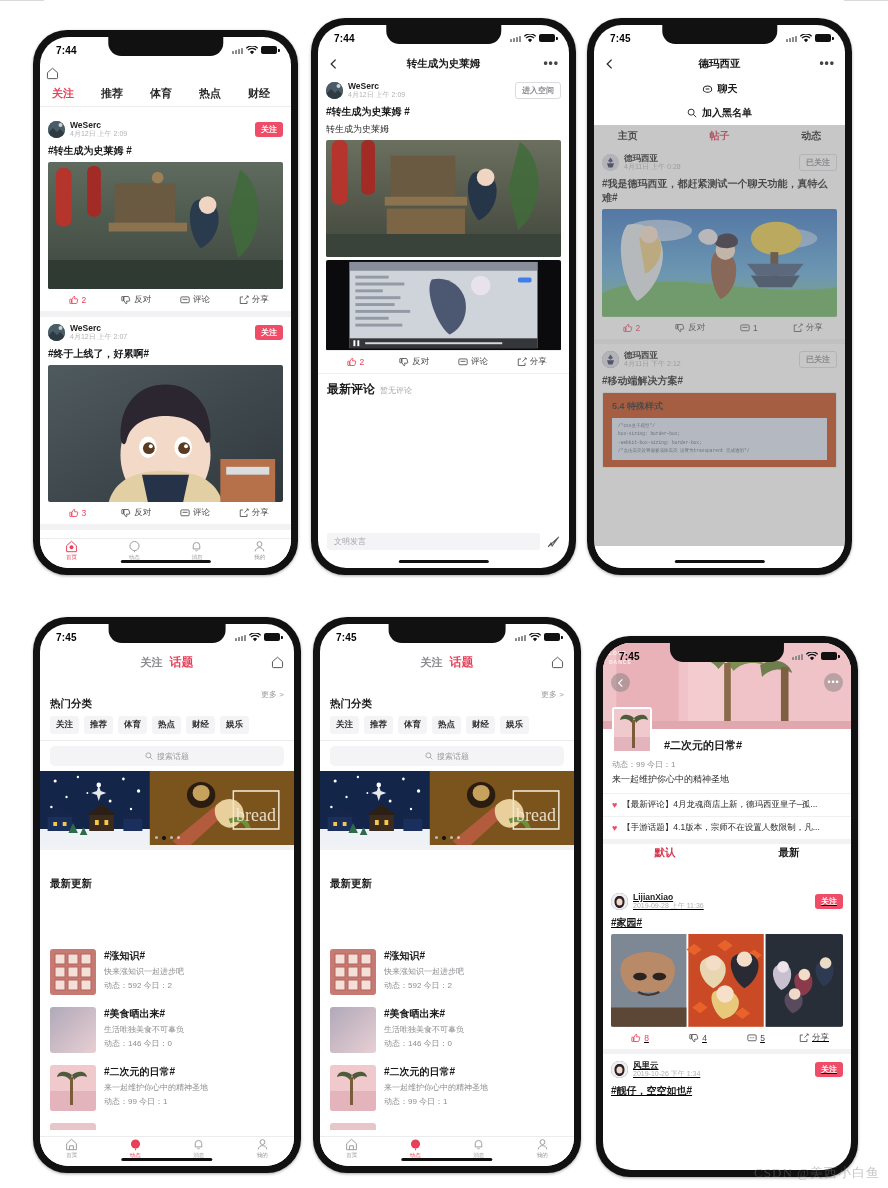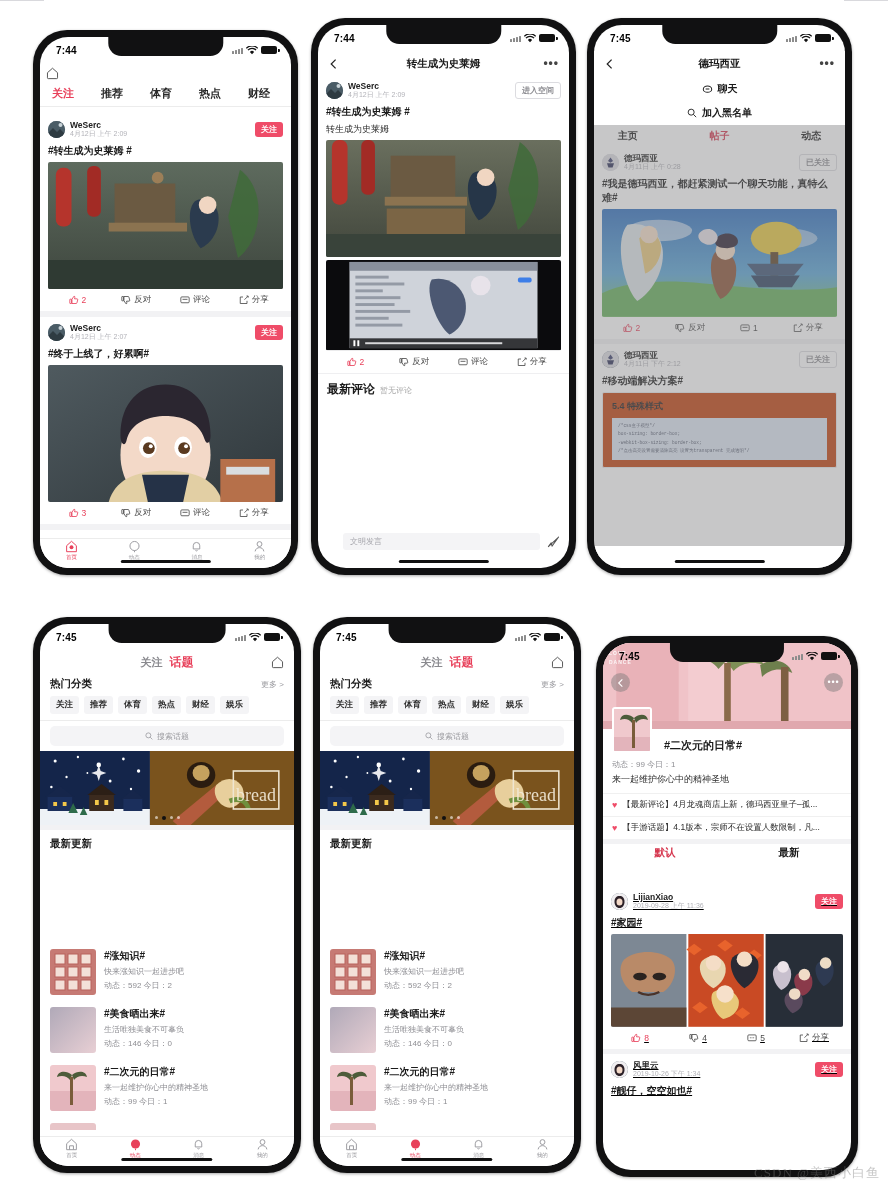--- a/index.html
+++ b/index.html
@@ -118,37 +118,37 @@
   }
   .navbar .nv-title { position:absolute; left:0; right:0; text-align:center; pointer-events:none;}
   .dots { margin-left:auto; font-size:12px; color:#444; letter-spacing:1px; line-height:.6 }
 
   
   .tp-head { display:flex; align-items:center; justify-content:center; gap:7px;
     height:24px; font-size:11px; }
   .tp-head .t { color:#8a8a8f; font-weight:600;}
   .tp-head .t.on { color:#e8405a; font-weight:700; font-size:12px;}
   .sec-title { display:flex; align-items:center; padding:3px 10px 3px 10px; }
-  .sec-title b { font-size:10.5px; color:#1b1b1b; }
+  .sec-title b { font-size:10.5px; color:#1b1b1b;margin-top:20px; }
   .sec-title .more { margin-left:auto; font-size:8px; color:#9a9a9f; }
   .chips { display:flex; gap:5px; padding: 2px 10px 6px 10px; }
   .chip { background:#f4f4f6; border-radius:3px; font-size:8.5px; color:#2c2c2c;
     padding:3px 6px; font-weight:600; }
   .topic-row { display:flex; gap:8px; padding:6px 10px; align-items:flex-start;}
   .topic-thumb { width:46px; height:46px; border-radius:3px; flex:0 0 46px; overflow:hidden;}
   .topic-name { font-size:10px; font-weight:700; color:#1b1b1b; }
   .topic-desc { font-size:8px; color:#8e8e93; margin-top:3px;}
   .topic-meta { font-size:8px; color:#8e8e93; margin-top:3px;}
 
   
   .cm-title { padding:7px 9px; display:flex; align-items:baseline; gap:5px;}
   .cm-title b { font-size:12px; color:#1b1b1b }
   .cm-title i { font-size:8px; color:#aaa; font-style:normal }
   .cm-input {
-    position:absolute; bottom:14px; left:16px; right:0; height:26px;
+    position:absolute; bottom:14px; left:0; right:0; height:26px;
     display:flex; align-items:center; gap:7px; padding:0 9px;
   }
   .cm-input .fld { flex:1; height:17px; background:#f4f4f6; border-radius:3px;
     display:flex; align-items:center; padding:0 7px; font-size:8px; color:#a8a8ae;}
 
   
   .ov-menu { background:#fff; }
   .ov-item { height:24px; display:flex; align-items:center; justify-content:center;
     gap:5px; font-size:10px; font-weight:700; color:#1b1b1b; }
   .dim { position:absolute; inset:0; background:rgba(130,130,134,.45); z-index:5;}

